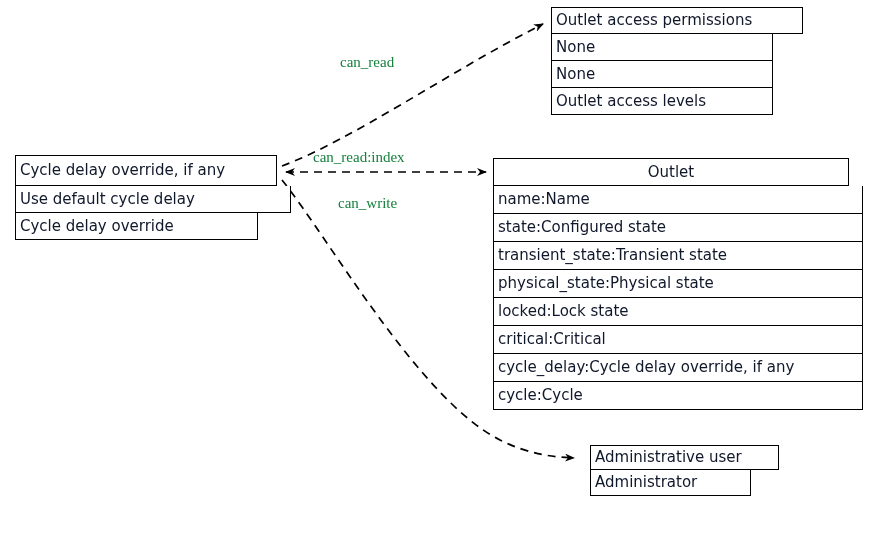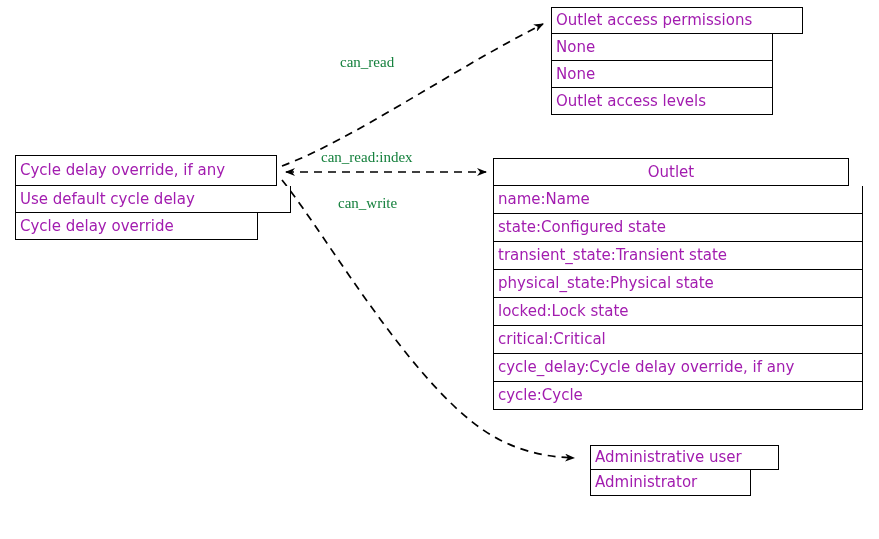--- a/index.html
+++ b/index.html
@@ -13,21 +13,21 @@
   }
   #canvas{position:absolute;inset:0;width:879px;height:539px;}
   .edges{position:absolute;left:0;top:0;width:879px;height:539px;overflow:visible;}
 
   
   .record{position:absolute;}
   .rrow{
     box-sizing:border-box;
     border:1px solid #000000;
     background:#ffffff;
-    color:#a21caf;
+    color:#0f172a;
     font-size:15px;
     line-height:1;
     display:flex;
     align-items:center;
     white-space:nowrap;
     padding:0 4px;
   }
   .rrow + .rrow{border-top:none;}
   .rrow.title{font-size:15px;}
   .rrow.center{justify-content:center;padding:0 6px;}
@@ -59,21 +59,21 @@
 
     <path d="M282,166 C352,140 452,70 543,24" fill="none" stroke="#000000" stroke-width="1.7" stroke-dasharray="8,6" marker-end="url(#ahead)"></path>
 
     <path d="M286,172 L486,172" fill="none" stroke="#000000" stroke-width="1.7" stroke-dasharray="8,6" marker-end="url(#ahead)" marker-start="url(#ahead-rev)"></path>
 
     <path d="M282,180 C330,240 420,400 500,440 C528,454 552,457 574,458" fill="none" stroke="#000000" stroke-width="1.7" stroke-dasharray="8,6" marker-end="url(#ahead)"></path>
   </svg>
 
   <div class="edge-label" style="left:340px;top:55px;">can_read</div>
 
-  <div class="edge-label" style="left:321px;top:150px;">can_read:index</div>
+  <div class="edge-label" style="left:313px;top:150px;">can_read:index</div>
 
   <div class="edge-label" style="left:338px;top:196px;">can_write</div>
 
   <div class="record" style="left:15px;top:155px;">
     <div class="rrow title" style="width:262px;height:31px;">Cycle delay override, if any</div>
     <div class="rrow" style="width:276px;height:27px;">Use default cycle delay</div>
     <div class="rrow" style="width:243px;height:27px;">Cycle delay override</div>
   </div>
 
   <div class="record" style="left:551px;top:7px;">

